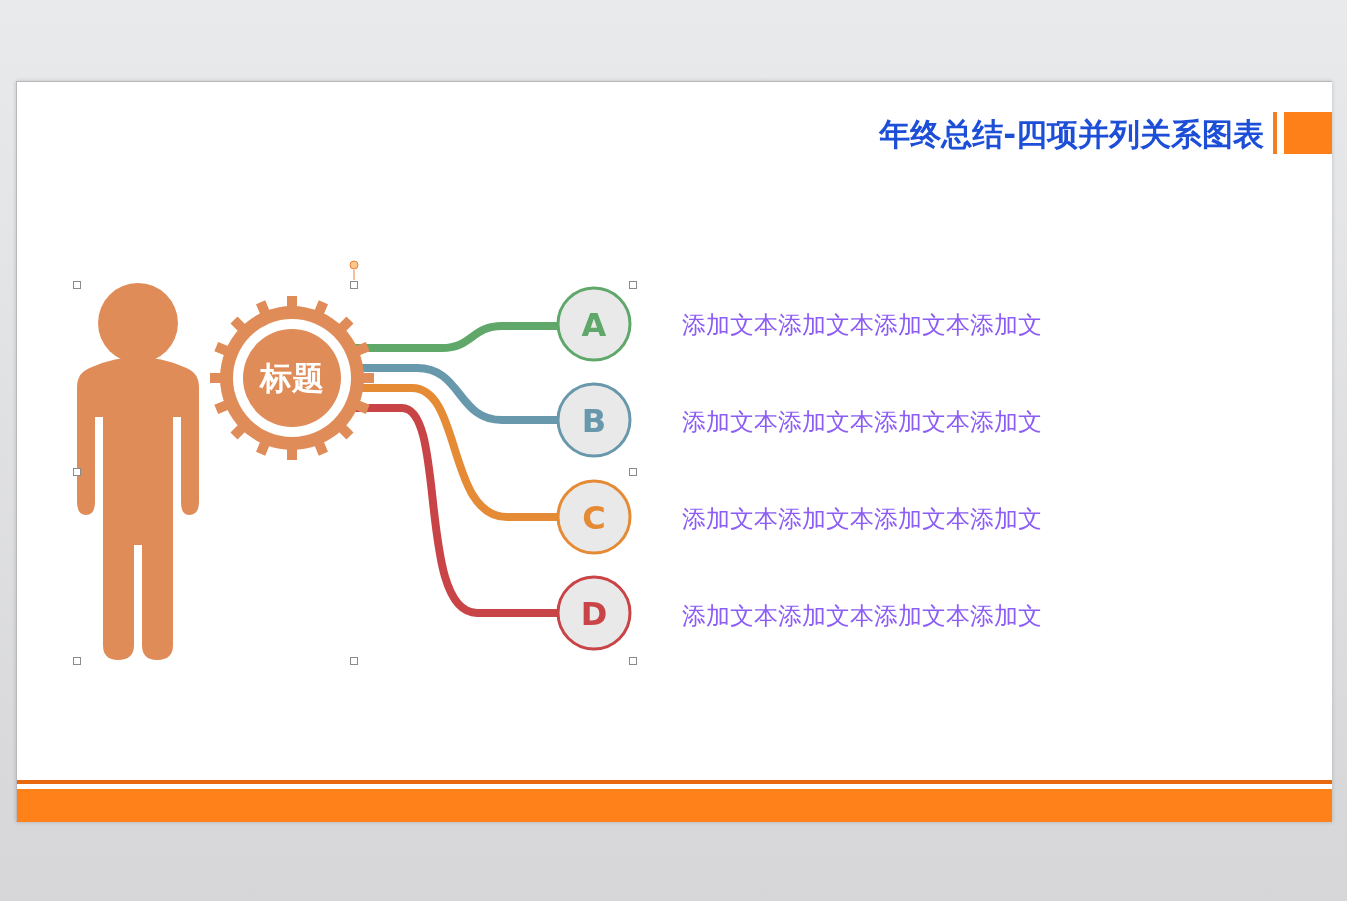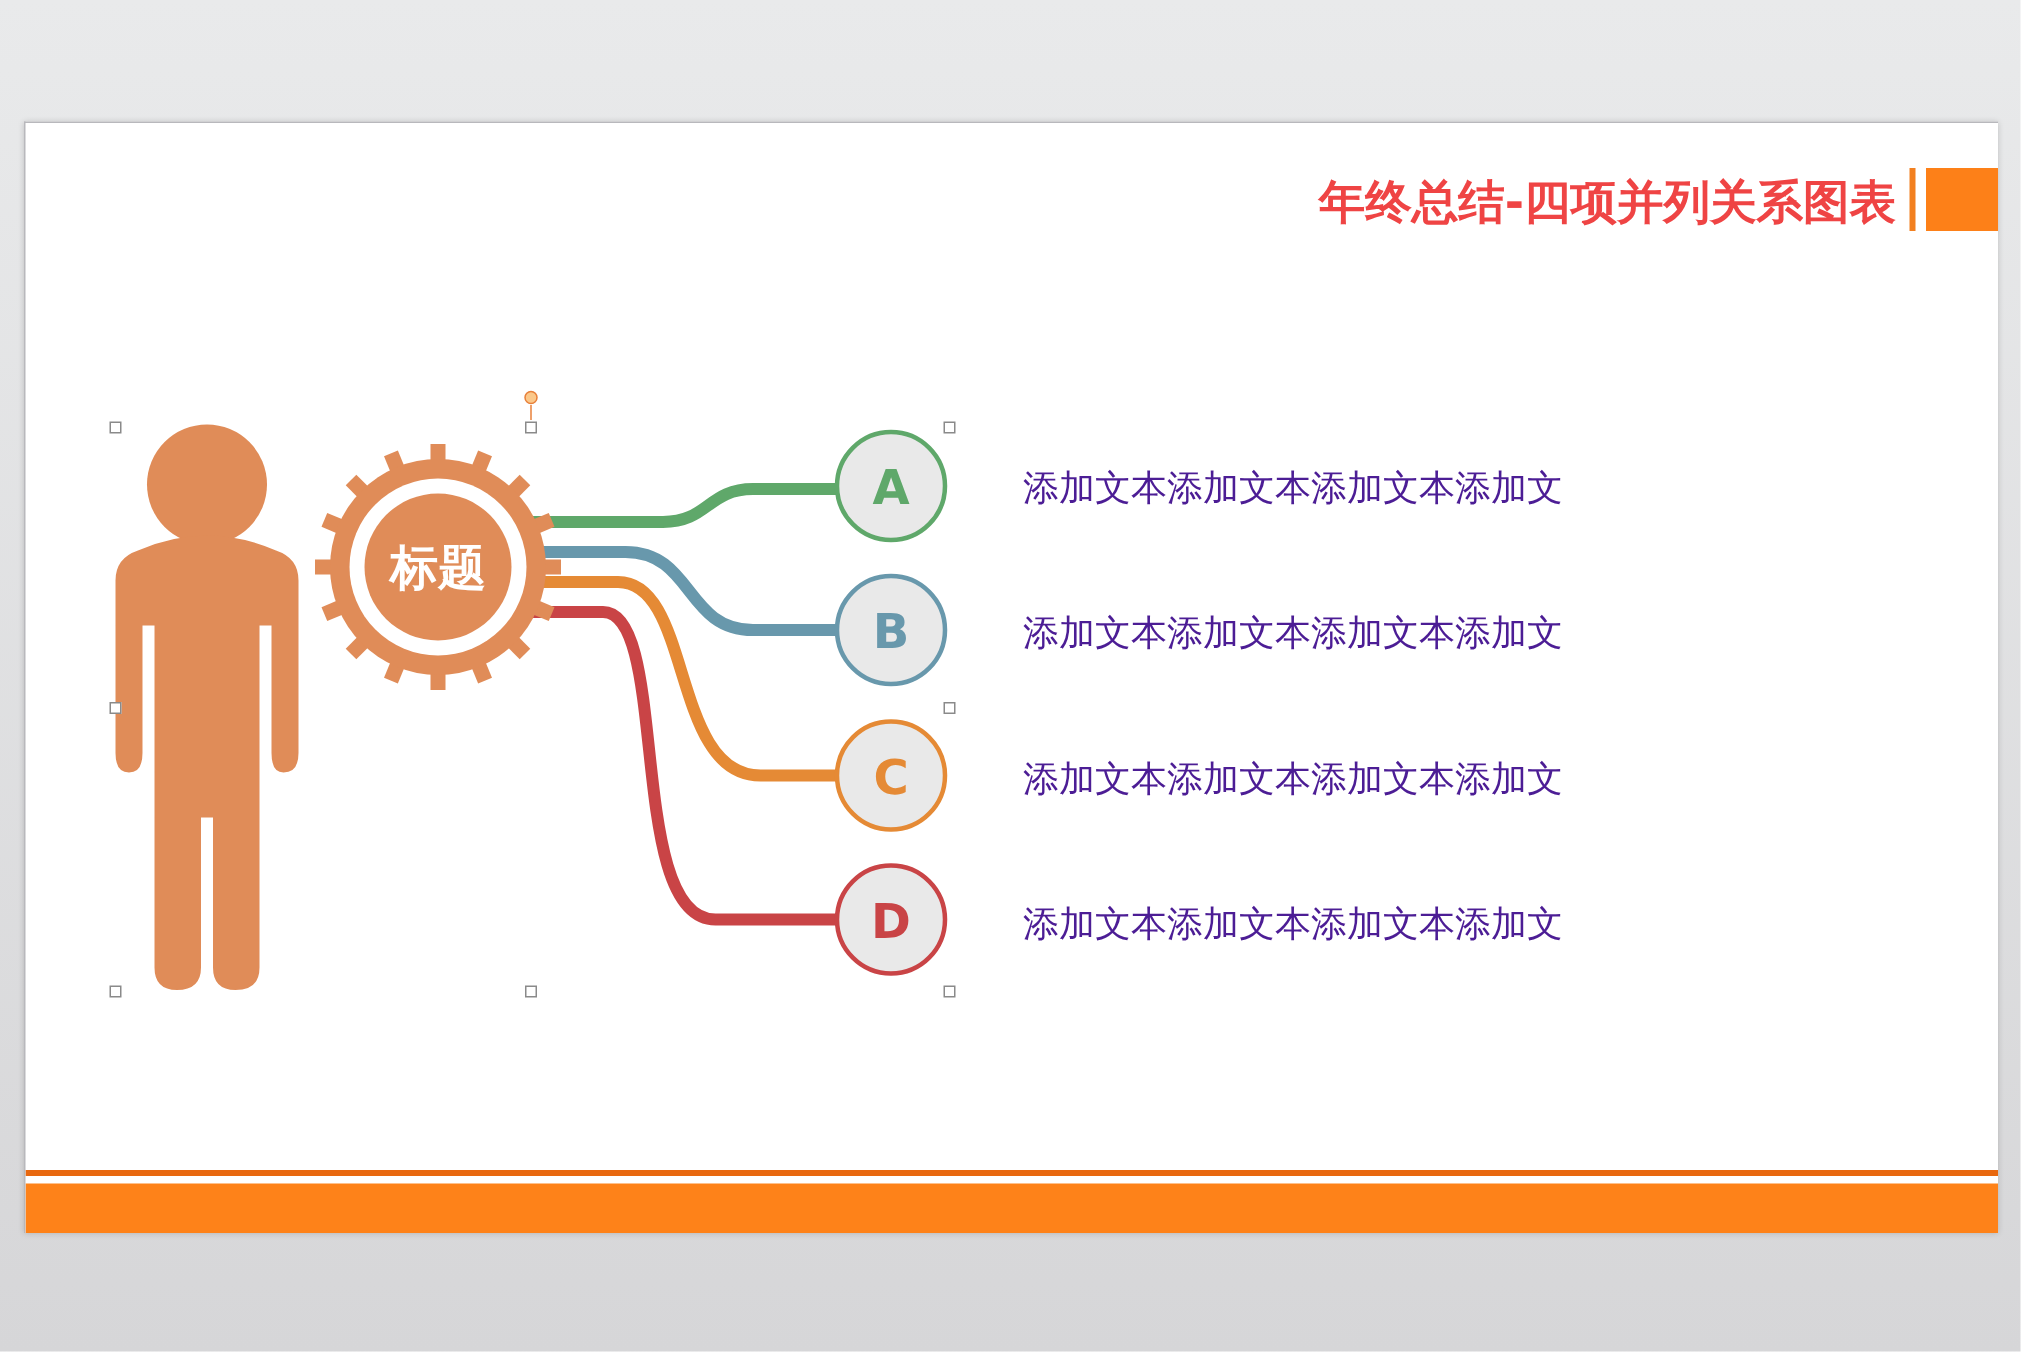--- a/index.html
+++ b/index.html
@@ -11,30 +11,30 @@
   }
   .slide {
     position:absolute; left:16px; top:81px; width:1315px; height:740px;
     background:#ffffff;
     border-top:1px solid #b8b8bc; border-left:1px solid #b8b8bc;
     box-shadow: 0 0 4px rgba(0,0,0,0.18);
     overflow:hidden;
   }
   .title {
     position:absolute; right:68px; top:32px;
-    font-size:31px; font-weight:bold; color:#ef4444; letter-spacing:0px;
+    font-size:31px; font-weight:bold; color:#1d4ed8; letter-spacing:0px;
     white-space:nowrap;
   }
   .title-bar-thin { position:absolute; left:1256px; top:30px; width:4px; height:42px; background:#f28020; }
   .title-bar-block { position:absolute; left:1267px; top:30px; width:48px; height:42px; background:#fd8018; }
   .footer-line { position:absolute; left:0; top:698px; width:100%; height:4px; background:#e8680f; }
   .footer-band { position:absolute; left:0; top:707px; width:100%; height:33px; background:#fe8219; }
   svg.diagram { position:absolute; left:0; top:0; }
   .item-text {
-    position:absolute; left:665px; font-size:24px; color:#4c1d95; white-space:nowrap;
+    position:absolute; left:665px; font-size:24px; color:#8b5cf6; white-space:nowrap;
     font-family: "DejaVu Sans", sans-serif;
   }
   .handle { position:absolute; width:6px; height:6px; border:1px solid #8a8a8a; background:#fff; }
 </style>
 </head>
 <body>
 
 <div class="slide">
   <div class="title">年终总结-四项并列关系图表</div>
   <div class="title-bar-thin"></div>

